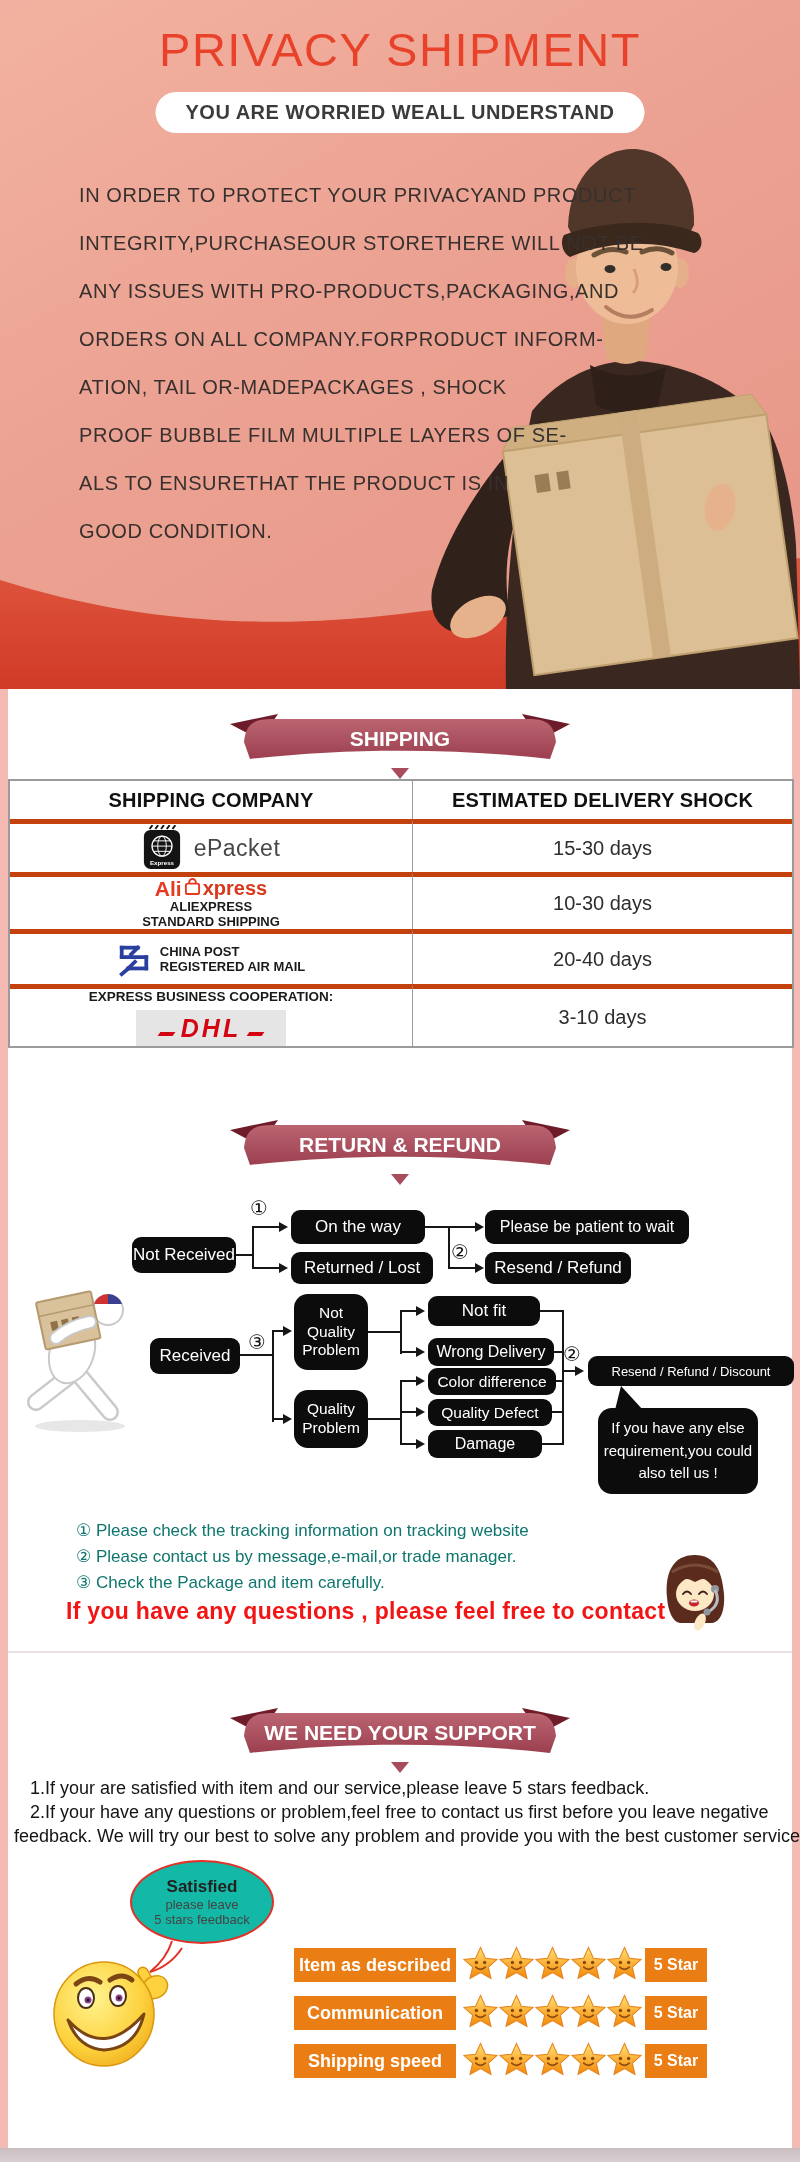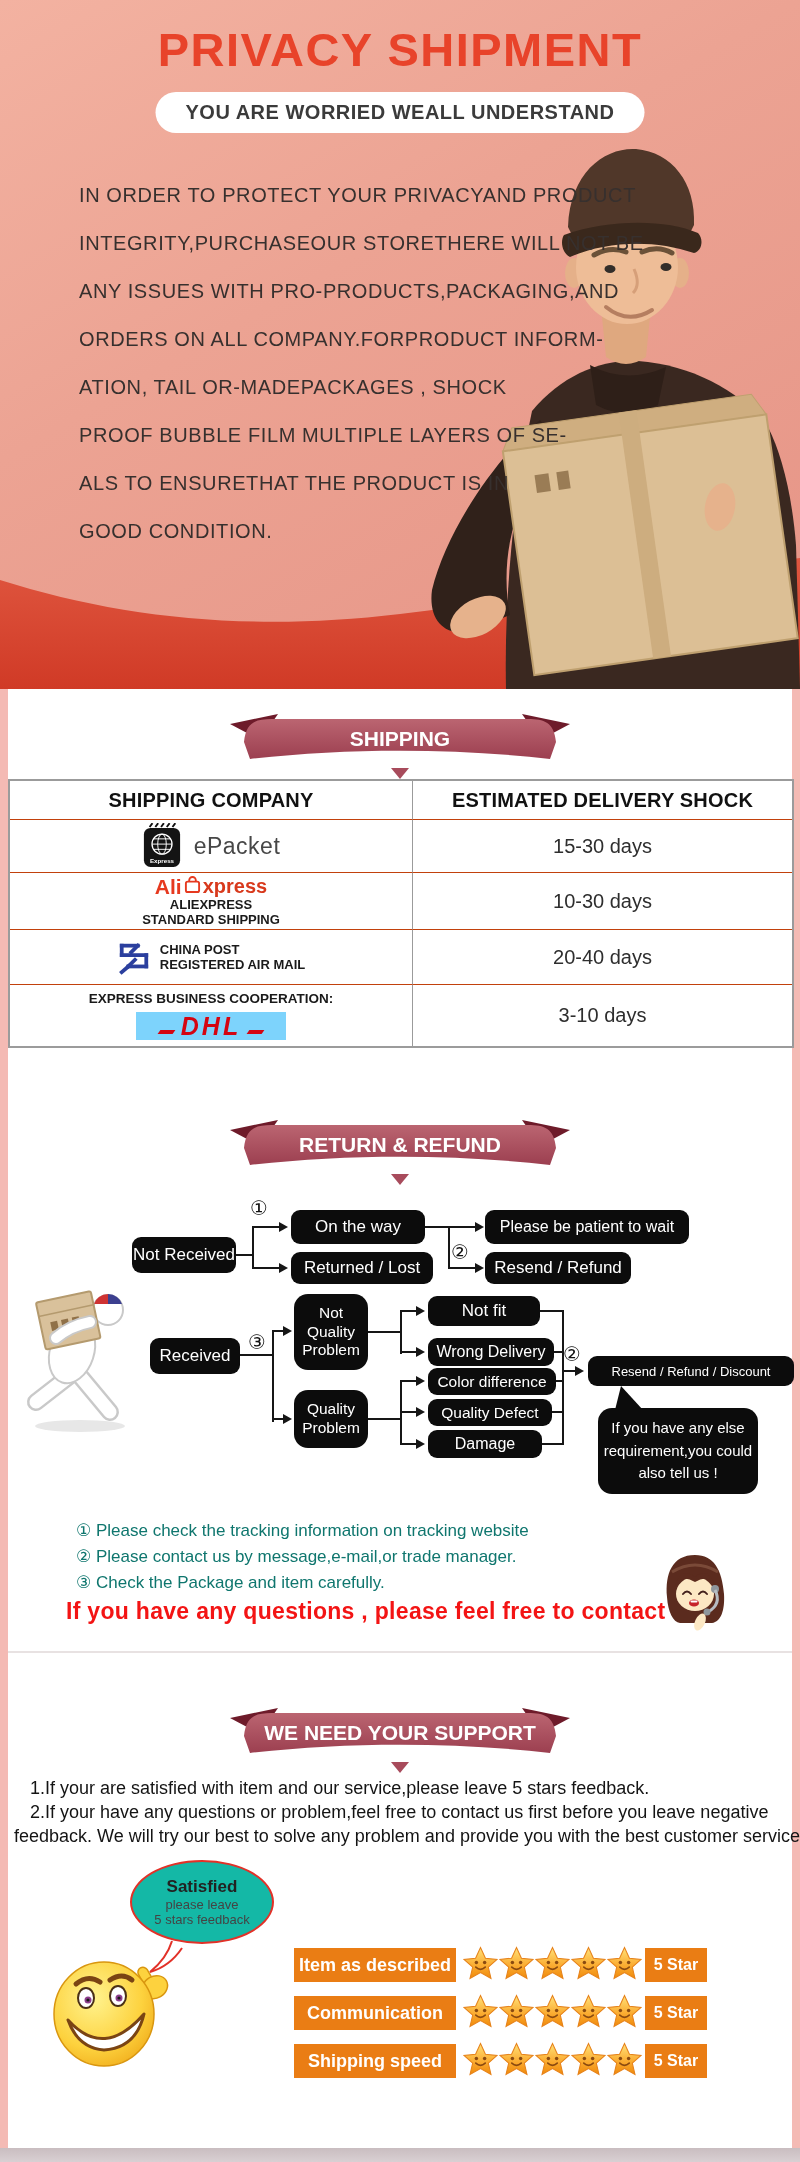--- a/index.html
+++ b/index.html
@@ -5,53 +5,53 @@
   * { margin:0; padding:0; box-sizing:border-box; }
   html,body { background:#fff; }
   body { font-family:"Liberation Sans","DejaVu Sans",sans-serif; }
   .page { position:relative; width:800px; height:2162px; margin:0 auto; background:#fff; overflow:hidden; }
   .abs { position:absolute; }
 
   
   .hero { position:absolute; left:0; top:0; width:800px; height:689px;
           background:linear-gradient(150deg,#f3b2a1 0%,#eca393 40%,#e69486 100%); overflow:hidden; }
   .hero-title { position:absolute; left:0; top:22px; width:800px; text-align:center;
-                font-size:47px; font-weight:700; letter-spacing:1.5px; color:#e8432a; }
+                font-size:47px; font-weight:400; letter-spacing:1.5px; color:#e8432a; }
   .tagline { position:absolute; left:50%; transform:translateX(-50%); top:92px;
              background:#fff; border-radius:26px; padding:9px 30px;
              font-size:20px; font-weight:600; color:#3b3b3b; letter-spacing:.5px; white-space:nowrap; }
   .hline-text { position:absolute; left:79px; font-size:20px; color:#37302e; letter-spacing:.6px; white-space:nowrap; }
 
   
   .side-border { position:absolute; top:689px; width:8px; height:1459px; background:#f4bab4; }
   .bottom-strip { position:absolute; left:0; top:2148px; width:800px; height:14px;
                   background:linear-gradient(#c9bdc0,#d9d0d3); }
 
   
   .ribbon { position:absolute; left:224px; width:352px; height:56px; }
   .pointer { position:absolute; left:391px; width:0; height:0;
              border-left:9px solid transparent; border-right:9px solid transparent;
              border-top:11px solid #a84b5c; }
 
   
   .ship-table { position:absolute; left:8px; top:779px; width:786px; height:269px;
                 border:2px solid #9b9b9b; display:grid;
                 grid-template-columns:402px 1fr; grid-template-rows:38px 53px 57px 55px 1fr; }
-  .cell { display:flex; align-items:center; justify-content:center; border-top:1px solid #c2410c;
+  .cell { display:flex; align-items:center; justify-content:center; border-top:5px solid #c2410c;
           flex-direction:row; gap:12px; }
   .cell.head { border-top:none; font-weight:800; font-size:20px; color:#111; letter-spacing:.2px; }
   .cell.colr { border-left:1px solid #9b9b9b; }
   .cell .time { font-size:20px; color:#2e2e2e; }
   .epacket-name { font-size:23px; color:#474747; letter-spacing:.5px; }
   .stack { display:flex; flex-direction:column; align-items:center; line-height:15px; }
   .small-bold { font-size:13px; font-weight:700; color:#1a1a1a; }
   .ali-line { display:flex; align-items:flex-end; gap:2px; margin-bottom:3px; }
   .ali-red { font-size:21px; font-weight:800; color:#e6391f; }
   .ali-x { font-size:20px; font-weight:800; color:#d8391c; }
-  .dhl { width:150px; height:28px; background:#7dd3fc; display:flex; align-items:center;
+  .dhl { width:150px; height:36px; background:#e5e5e5; display:flex; align-items:center;
          justify-content:center; gap:7px; margin-top:6px; }
   .dhl-text { font-size:25px; font-weight:900; font-style:italic; color:#d40511; letter-spacing:3px; }
   .dhl-dash { width:15px; height:4px; background:#d40511; transform:skewX(-35deg); margin-top:12px; }
 
   
   .fbox { position:absolute; background:#0c0c0c; color:#fff; display:flex; align-items:center;
           justify-content:center; border-radius:9px; font-size:17px; text-align:center; }
   .pre { white-space:pre-line; line-height:1.2; }
   .hl { position:absolute; height:2px; background:#161616; }
   .vl { position:absolute; width:2px; background:#161616; }

